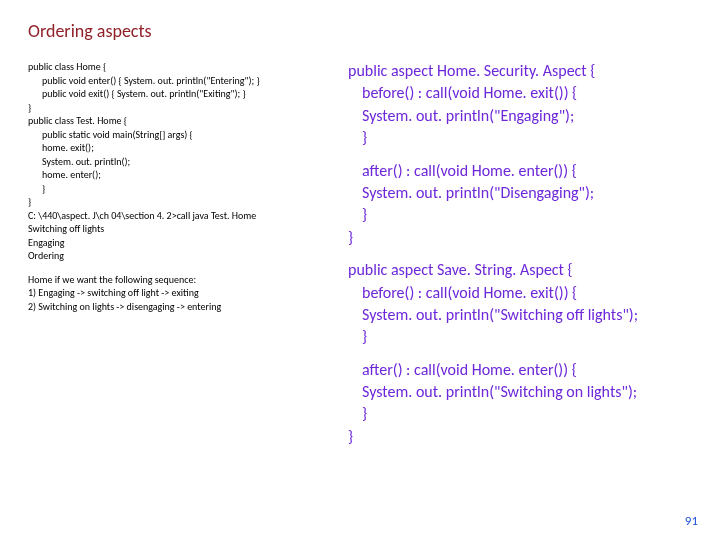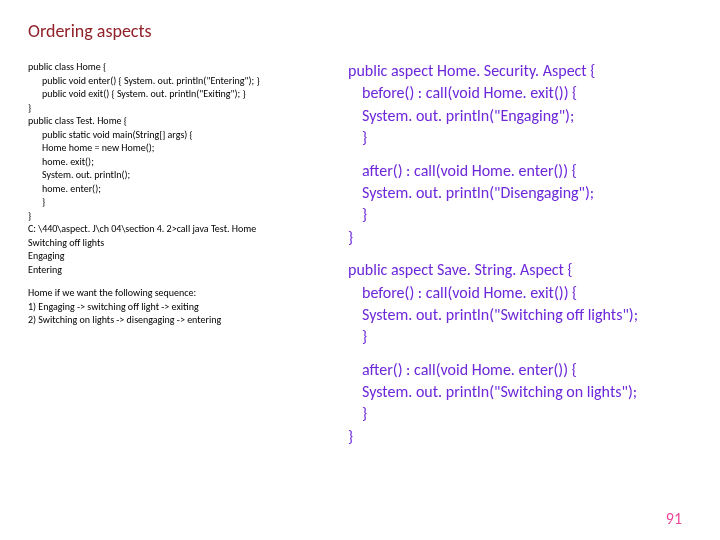--- a/index.html
+++ b/index.html
@@ -30,50 +30,49 @@
     width: 340px;
     font-size: 16px;
     line-height: 1.4;
     color: #6d28d9;
   }
   .block { margin-bottom: 10px; }
   .indent1 { padding-left: 14px; }
   .page-num {
     position: absolute;
     bottom: 12px;
-    right: 38px;
-    font-size: 16px;
-    color: #ec4899;
+    right: 22px;
+    font-size: 13px;
+    color: #1d4ed8;
   }
 </style>
 </head>
 <body>
 
 <div class="title">Ordering aspects</div>
 
 <div class="columns">
 
   <div class="left-col">
     <div class="block">
       <div>public class Home {</div>
       <div class="indent1">public void enter() {  System. out. println("Entering");  }</div>
       <div class="indent1">public void exit() { System. out. println("Exiting"); }</div>
       <div>}</div>
       <div>public class Test. Home {</div>
       <div class="indent1">public static void main(String[] args) {</div>
-      <div class="indent1">Home home = new Home();</div>
       <div class="indent1">home. exit();</div>
       <div class="indent1">System. out. println();</div>
       <div class="indent1">home. enter();</div>
       <div class="indent1">}</div>
       <div>}</div>
       <div>C: \440\aspect. J\ch 04\section 4. 2&gt;call java Test. Home</div>
       <div>Switching off lights</div>
       <div>Engaging</div>
-      <div>Entering</div>
+      <div>Ordering</div>
     </div>
 
 
     <div class="block">
       <div>Home if we want the following sequence:</div>
       <div>1)  Engaging -&gt; switching off light -&gt; exiting</div>
       <div>2)  Switching on lights -&gt; disengaging -&gt; entering</div>
     </div>
   </div>
 

